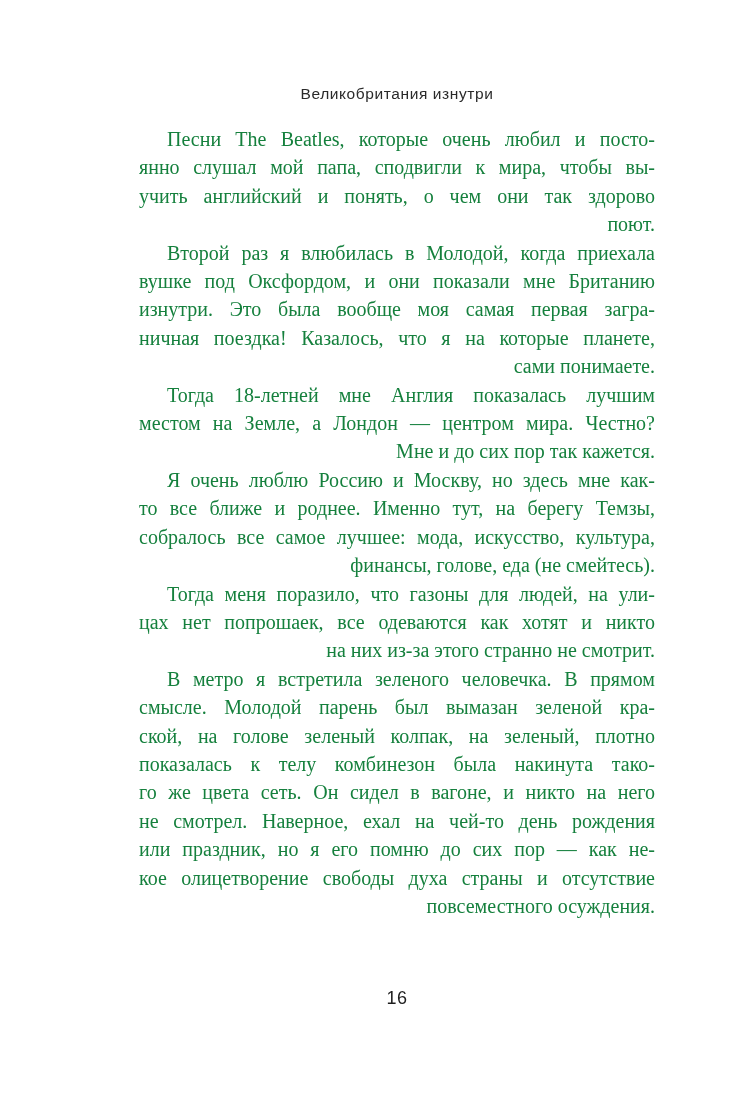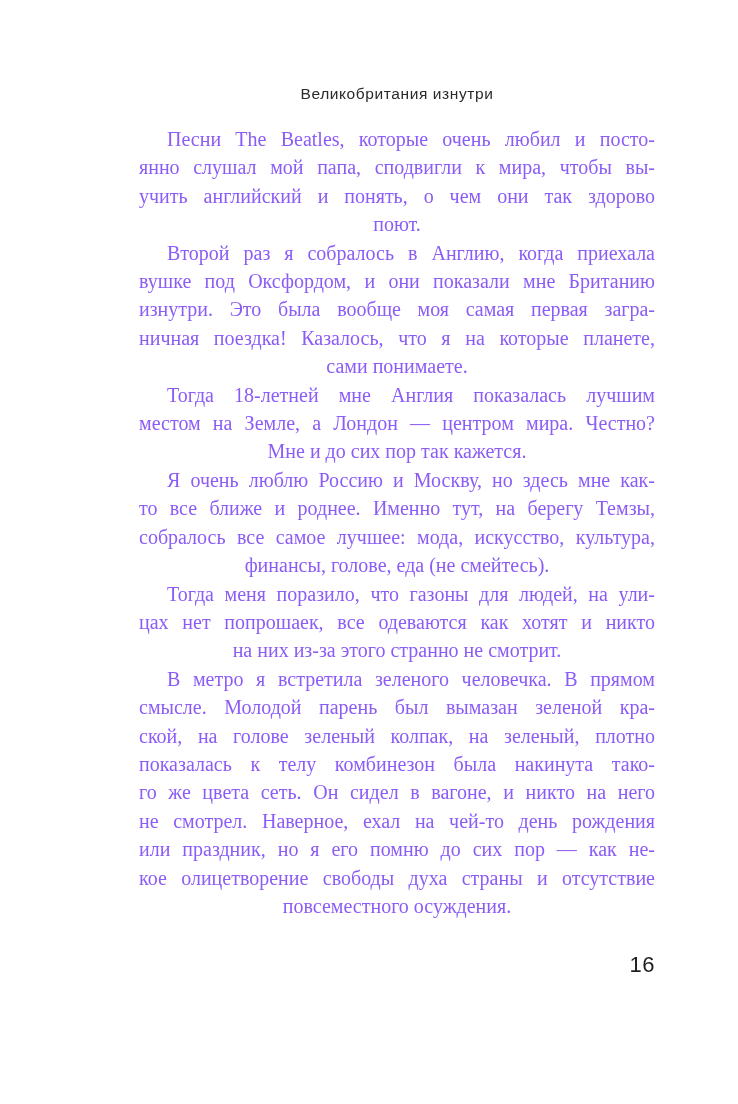--- a/index.html
+++ b/index.html
@@ -23,63 +23,63 @@
     font-size: 15.5px;
     letter-spacing: 0.6px;
     color: #2a2a2a;
     font-weight: 400;
   }
   .text-block {
     position: absolute;
     top: 125px;
     left: 139px;
     width: 516px;
-    color: #8b5cf6;
+    color: #15803d;
     font-size: 20px;
     line-height: 28.4px;
   }
   .para { margin: 0; }
   .line {
     width: 100%;
-    text-align: center;
+    text-align: right;
   }
   .line.just {
     text-align: justify;
     text-align-last: justify;
   }
   .line.first {
     padding-left: 28px;
   }
   .page-number {
     position: absolute;
-    top: 952px;
+    top: 988px;
     left: 139px;
     width: 516px;
-    text-align: right;
+    text-align: center;
     font-family: "Liberation Sans", "DejaVu Sans", sans-serif;
-    font-size: 22px;
+    font-size: 18px;
     letter-spacing: 0.5px;
     color: #1e1e1e;
   }
 </style>
 </head>
 <body>
 
 <div class="page">
   <div class="running-head">Великобритания изнутри</div>
 
   <div class="text-block">
       <div class="para">
         <div class="line first just">Песни The Beatles, которые очень любил и посто-</div>
         <div class="line just">янно слушал мой папа, сподвигли к мира, чтобы вы-</div>
         <div class="line just">учить английский и понять, о чем они так здорово</div>
         <div class="line">поют.</div>
       </div>
       <div class="para">
-        <div class="line first just">Второй раз я собралось в Англию, когда приехала</div>
+        <div class="line first just">Второй раз я влюбилась в Молодой, когда приехала</div>
         <div class="line just">вушке под Оксфордом, и они показали мне Британию</div>
         <div class="line just">изнутри. Это была вообще моя самая первая загра-</div>
         <div class="line just">ничная поездка! Казалось, что я на которые планете,</div>
         <div class="line">сами понимаете.</div>
       </div>
       <div class="para">
         <div class="line first just">Тогда 18-летней мне Англия показалась лучшим</div>
         <div class="line just">местом на Земле, а Лондон — центром мира. Честно?</div>
         <div class="line">Мне и до сих пор так кажется.</div>
       </div>

